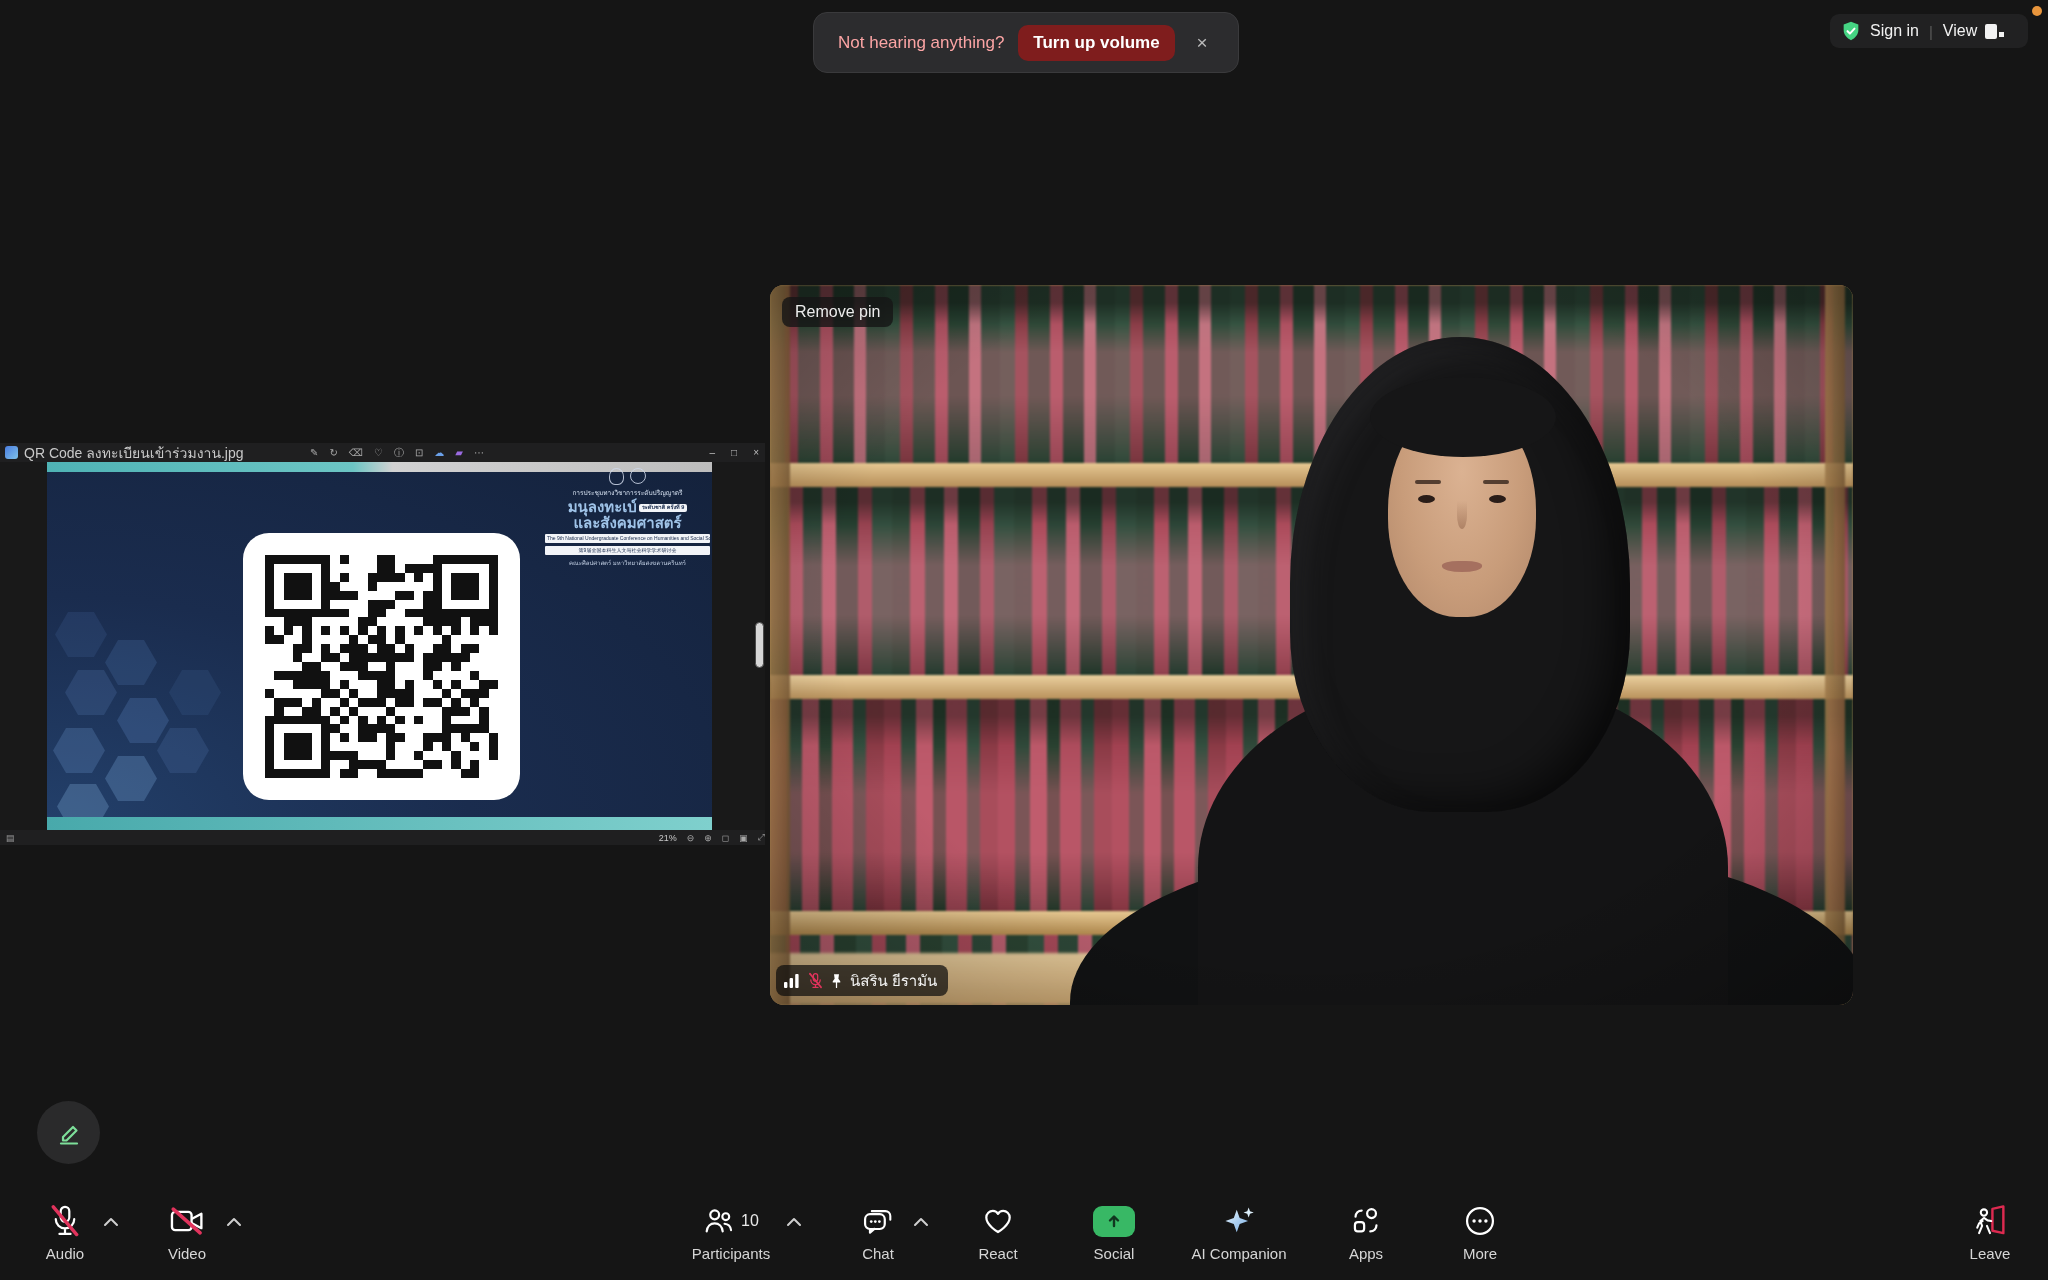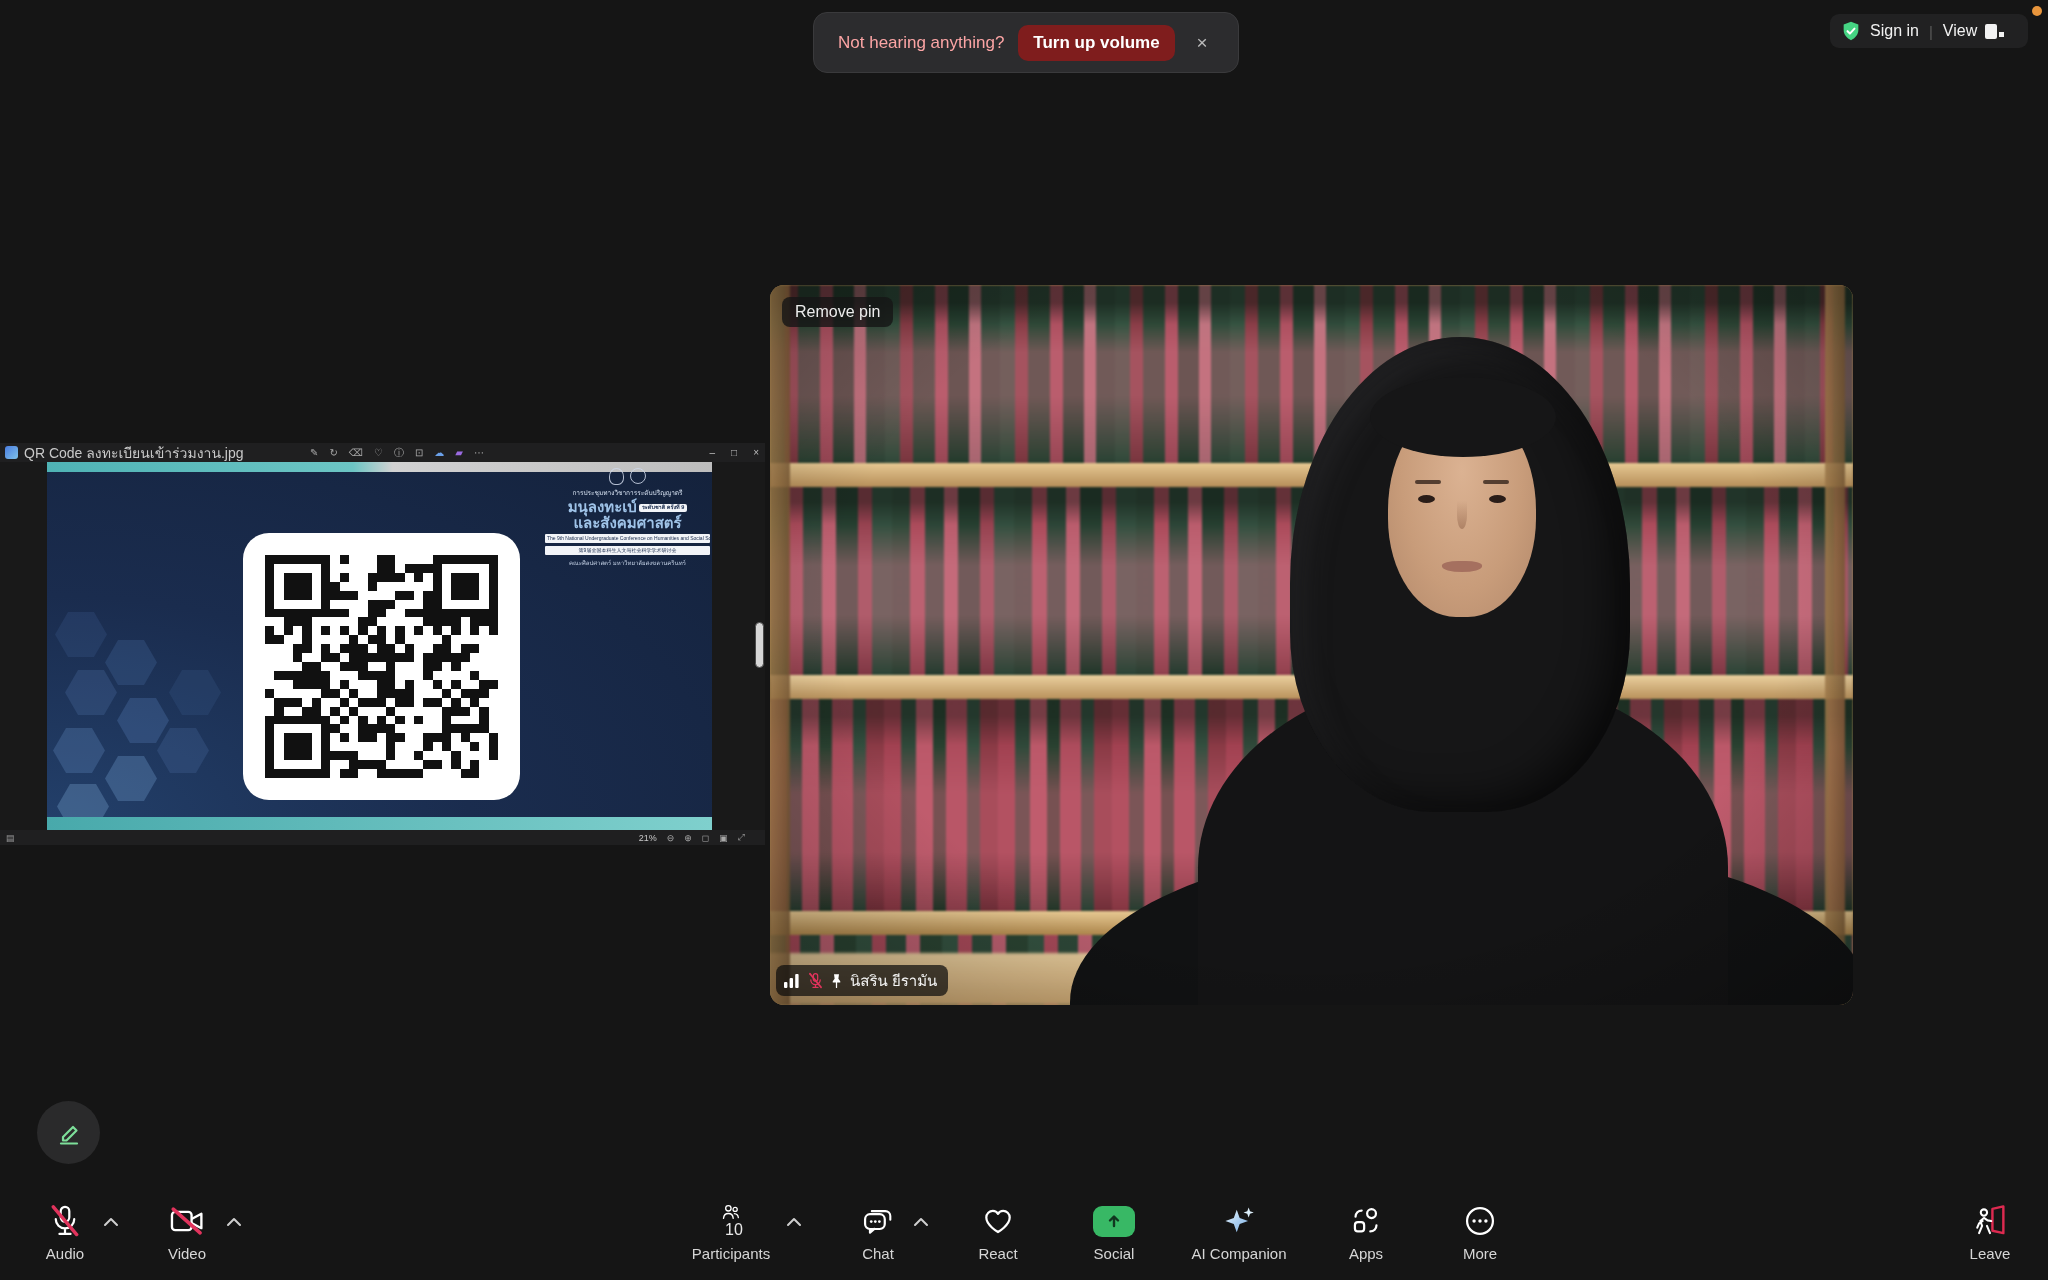--- a/index.html
+++ b/index.html
@@ -63,21 +63,21 @@
   .logo-big { font-size:15px; font-weight:bold; color:#9fc3e8; line-height:1.05; white-space:nowrap; }
   .logo-badge { display:inline-block; font-size:5.5px; color:#16284a; background:#f2f4f8;
     border-radius:2px; padding:1px 3px; margin-left:2px; vertical-align:middle; }
   .logo-strip { background:#f2f4f8; color:#16284a; font-size:5px; border-radius:1px;
     margin-top:3px; padding:1.5px 2px; white-space:nowrap; overflow:hidden; }
   .logo-footer { font-size:6px; color:#c9d6ea; margin-top:3px; white-space:nowrap; }
 
   .pw-statusbar { position:absolute; left:0; bottom:0; width:100%; height:15px; background:#1f1f20;
     display:flex; align-items:center; }
   .pw-status-left { color:#9a9a9a; font-size:9px; margin-left:6px; }
-  .pw-status-right { position:absolute; right:20px; display:flex; align-items:center; gap:10px;
+  .pw-status-right { position:absolute; right:0; display:flex; align-items:center; gap:10px;
     color:#a8a8a8; font-size:9px; }
   .pw-zoomlevel { color:#c9c9c9; font-size:9px; }
 
   
   .divider-handle { left:755px; top:622px; width:9px; height:46px; background:#d6d6d6;
     border:1px solid #4a4a4a; border-radius:5px; z-index:30; cursor:col-resize; }
 
   
   .video-tile { left:770px; top:285px; width:1083px; height:720px; border-radius:14px;
     overflow:hidden; background:#b08950; z-index:20; }
@@ -954,21 +954,21 @@
   </div>
   <span class="tb-label">Video</span>
 </div>
 <div class="tb-caret" style="left:226px">
   <svg width="16" height="10" viewBox="0 0 16 10">
       <path d="M2 8l6-6 6 6" fill="none" stroke="#cfcfcf" stroke-width="2" stroke-linecap="round" stroke-linejoin="round"></path>
     </svg>
 </div>
 
 <div class="tb-btn" style="left:672px;width:118px">
-  <div class="tb-icon" style="flex-direction:column">
+  <div class="tb-icon" style="flex-direction:row">
     <svg width="32" height="30" viewBox="0 0 26 24">
       <circle cx="9.5" cy="7" r="3.6" fill="none" stroke="#fff" stroke-width="1.8"></circle>
       <path d="M3 20.5c.4-4 3-6.5 6.5-6.5s6.1 2.5 6.5 6.5" fill="none" stroke="#fff" stroke-width="1.8" stroke-linecap="round"></path>
       <circle cx="18.5" cy="8.5" r="2.8" fill="none" stroke="#fff" stroke-width="1.7"></circle>
       <path d="M17.5 14.3c2.9.2 4.9 2.2 5.3 5.2" fill="none" stroke="#fff" stroke-width="1.7" stroke-linecap="round"></path>
     </svg>
     <span class="tb-count">10</span>
   </div>
   <span class="tb-label">Participants</span>
 </div>

